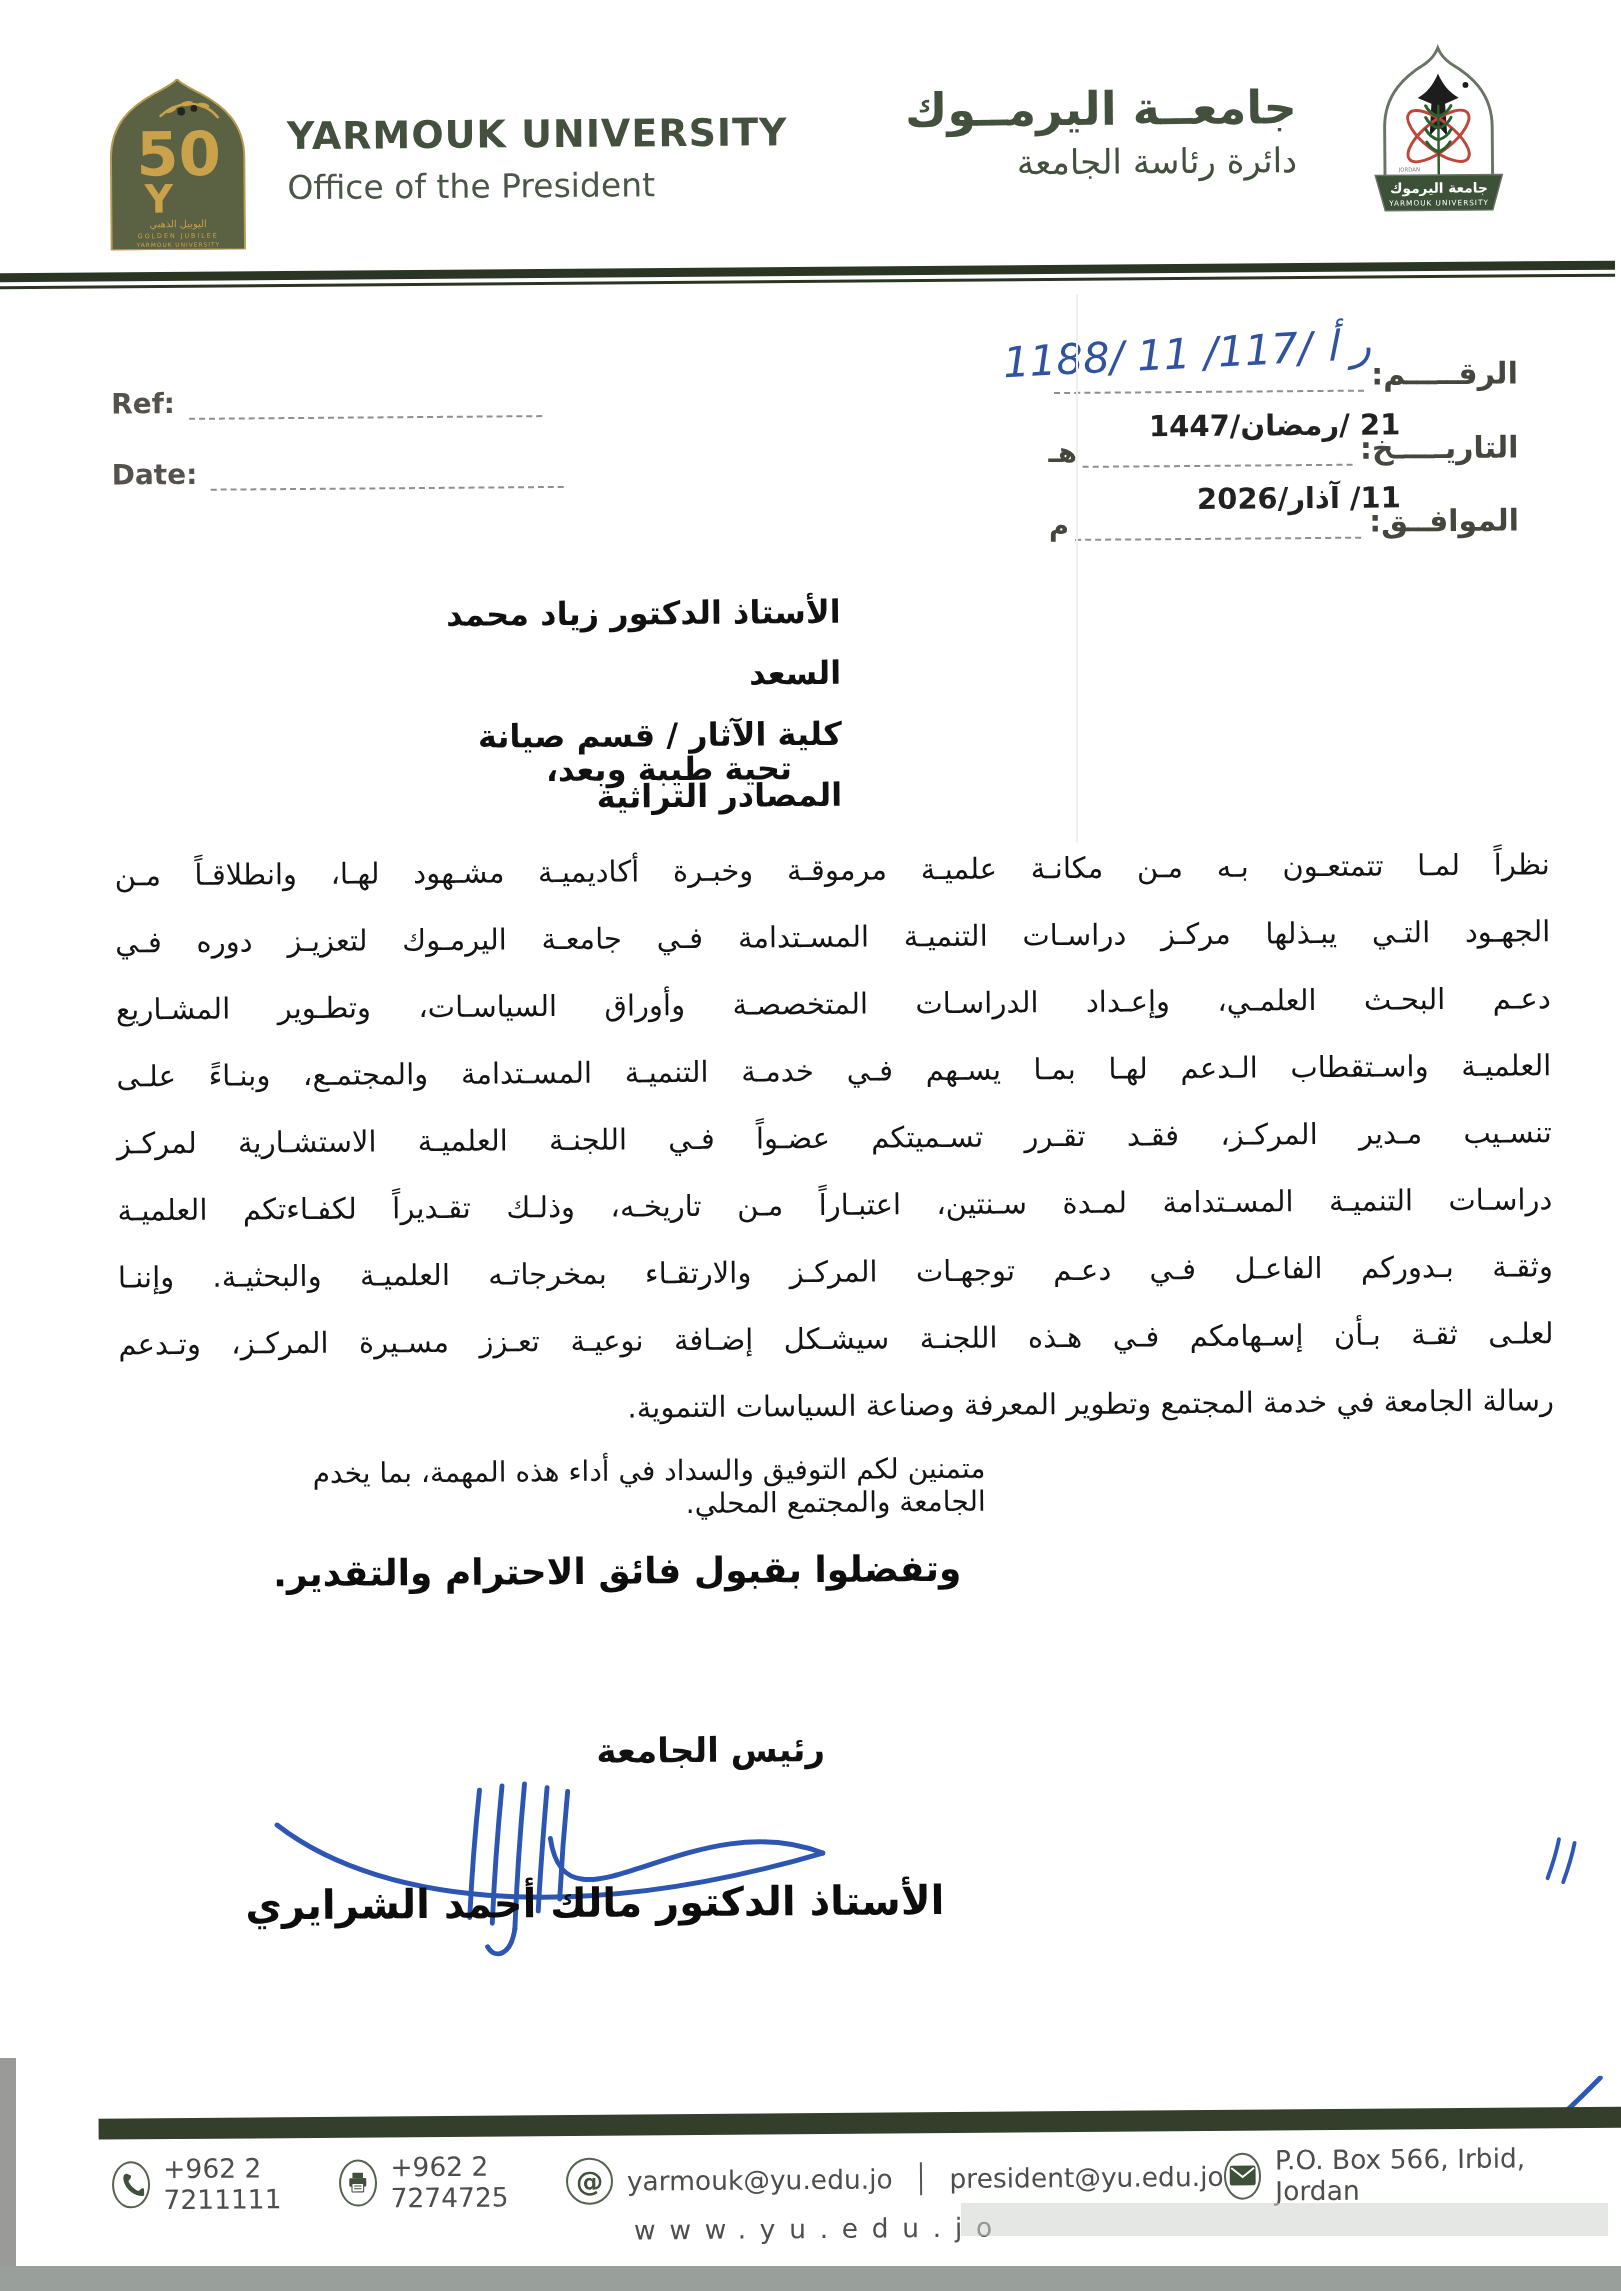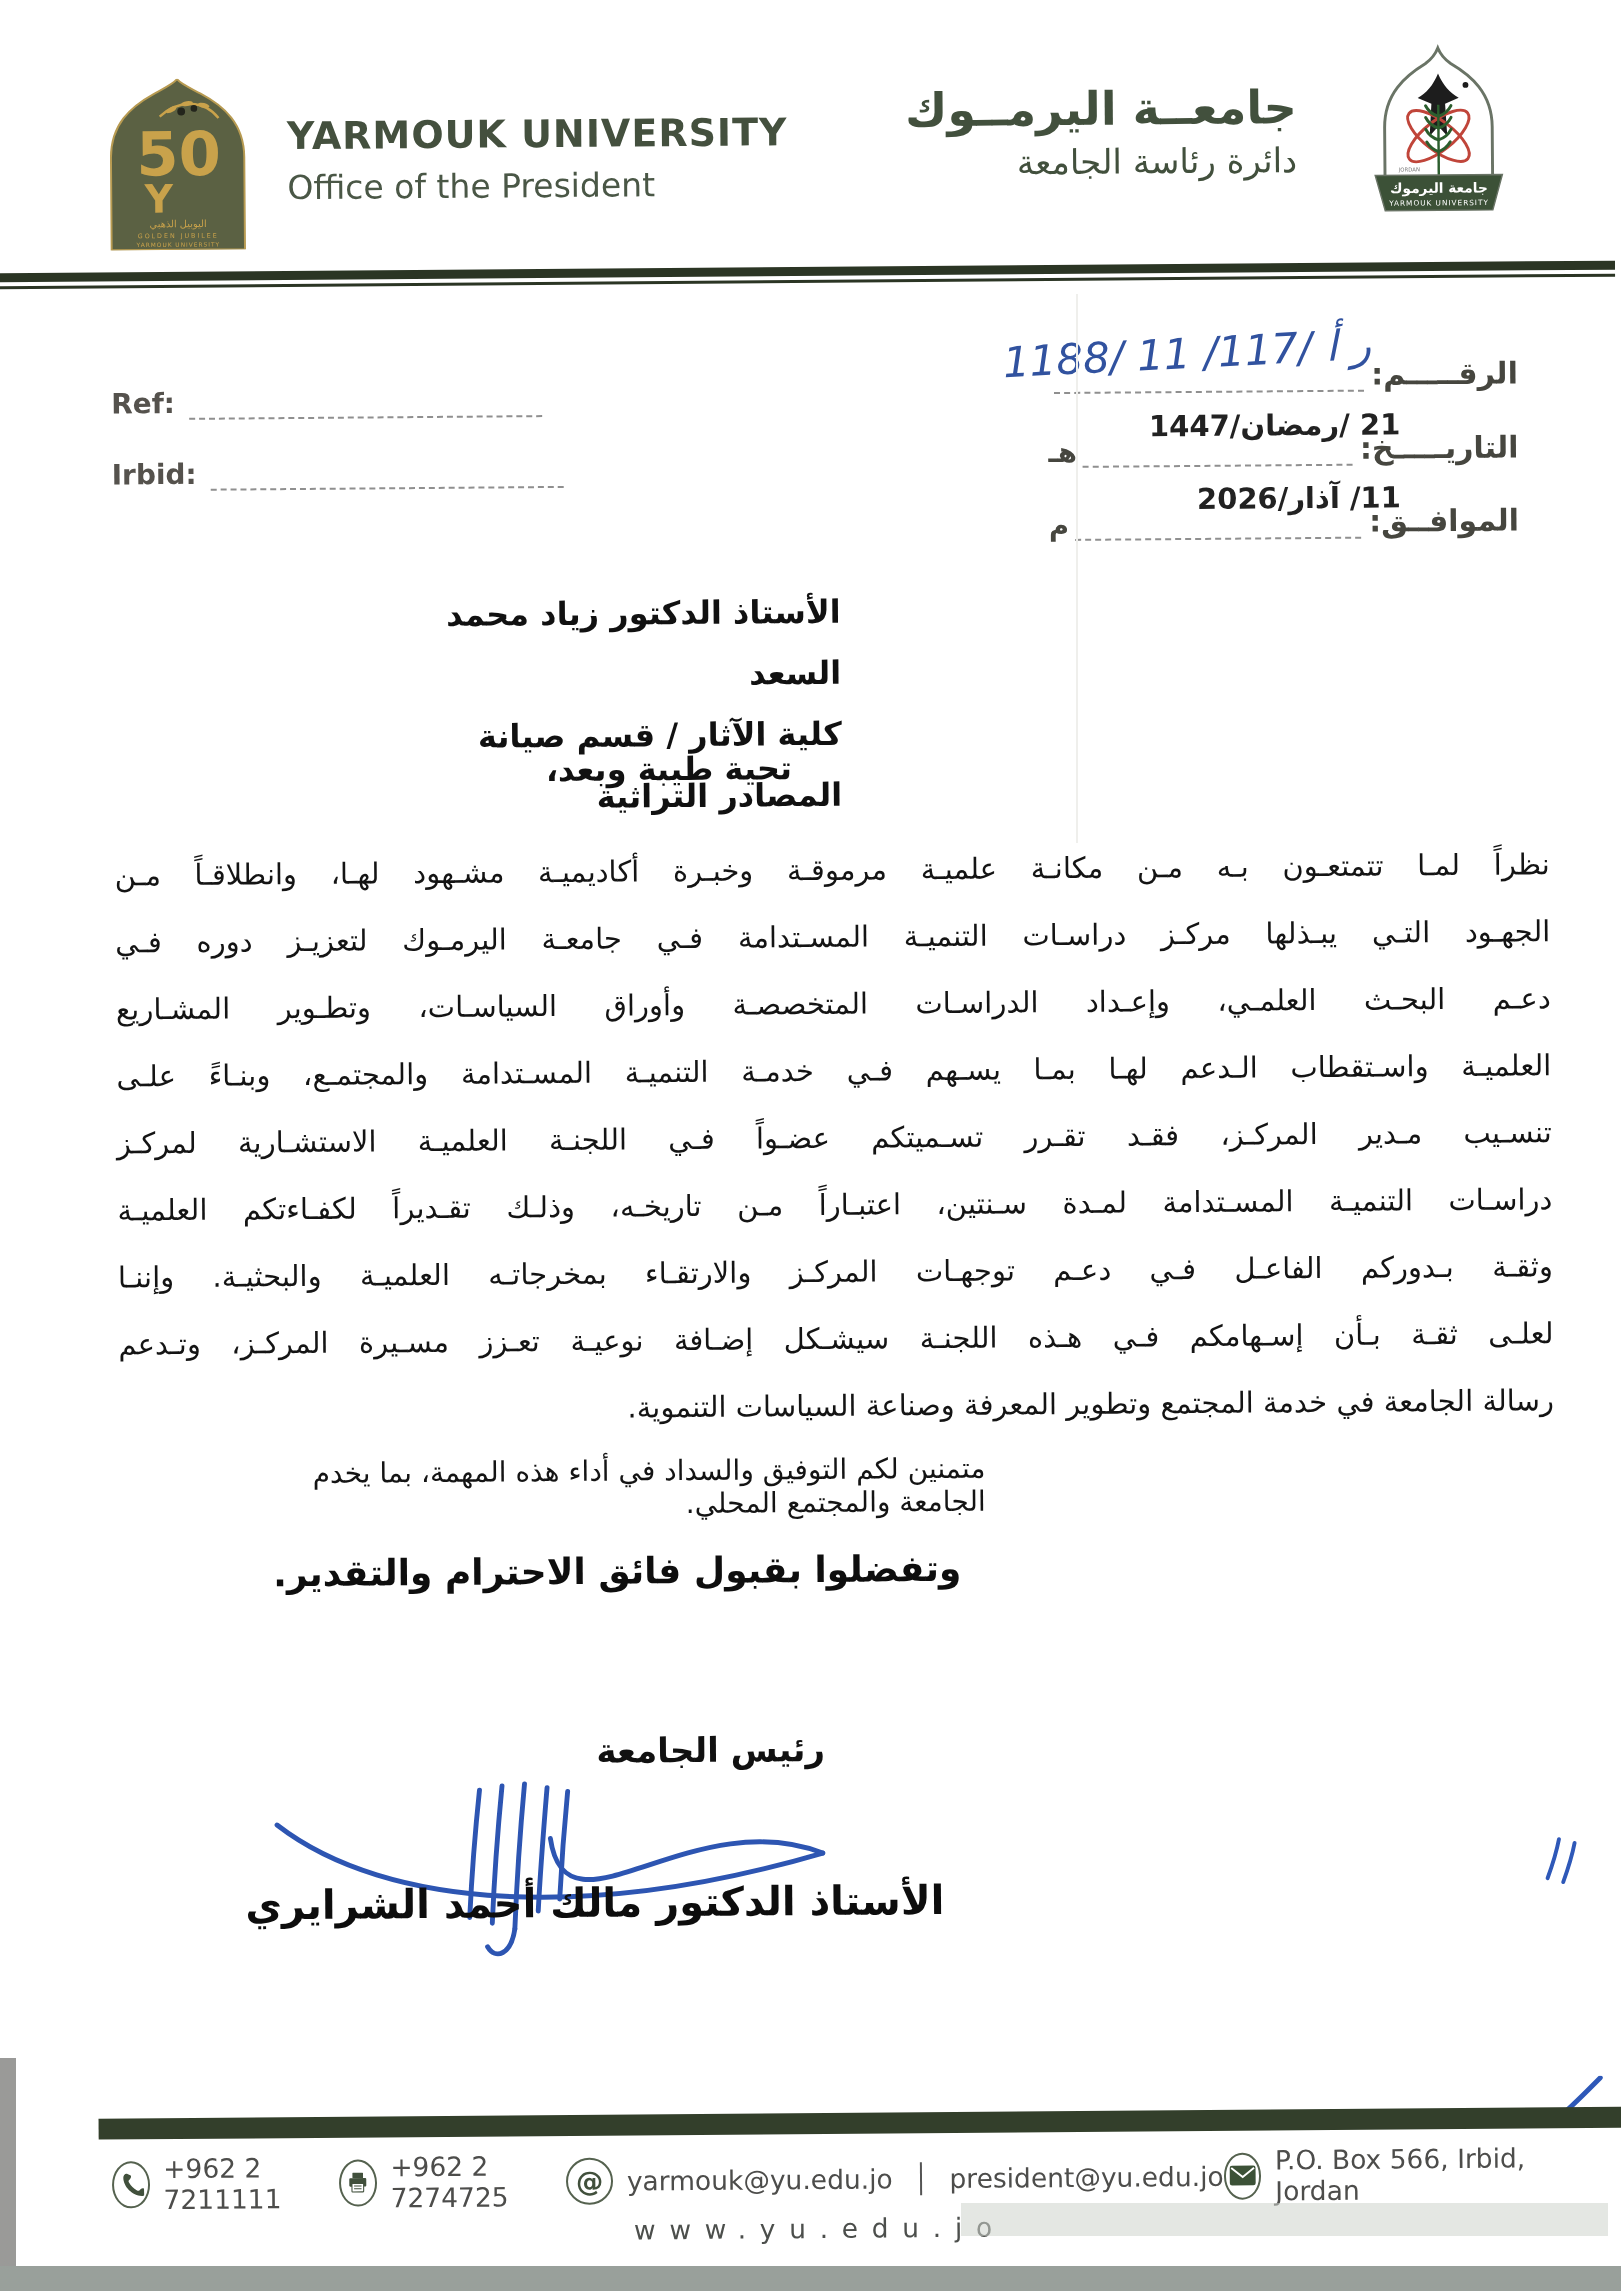--- a/index.html
+++ b/index.html
@@ -123,21 +123,21 @@
     <div class="rule-wrap">
       <div class="rule-a"></div>
       <div class="rule-b"></div>
     </div>
 
     <div class="ref-row" style="top:382px;">
       <span>Ref:</span>
       <span class="dots"></span>
     </div>
     <div class="ref-row" style="top:453px;">
-      <span>Irbid:</span>
+      <span>Date:</span>
       <span class="dots"></span>
     </div>
 
     <div class="field-row" style="top:361px;">
       <span>الرقـــــم:</span>
       <span class="dots"></span>
       <span class="hand-number">1188/ 11 /117/ ر أ</span>
     </div>
 
     <div class="field-row" style="top:435px;">

